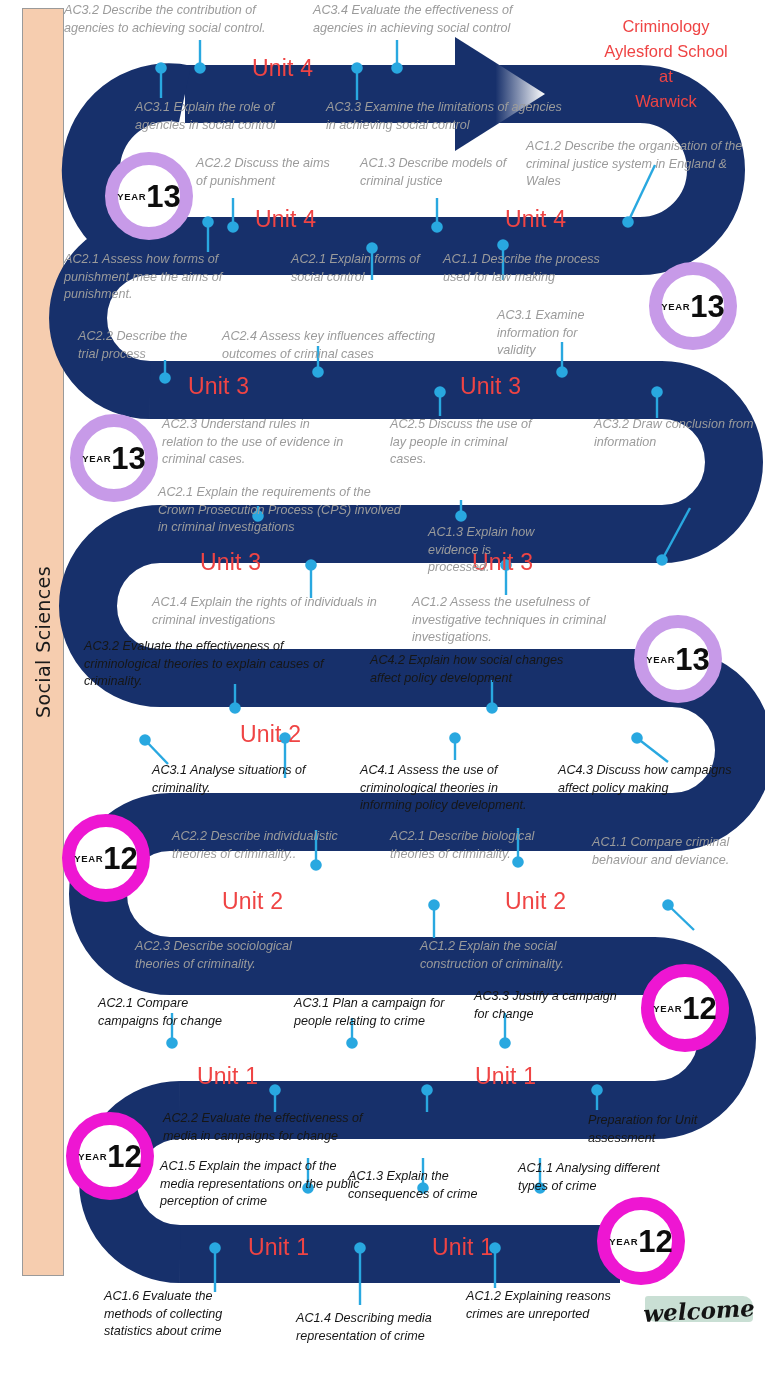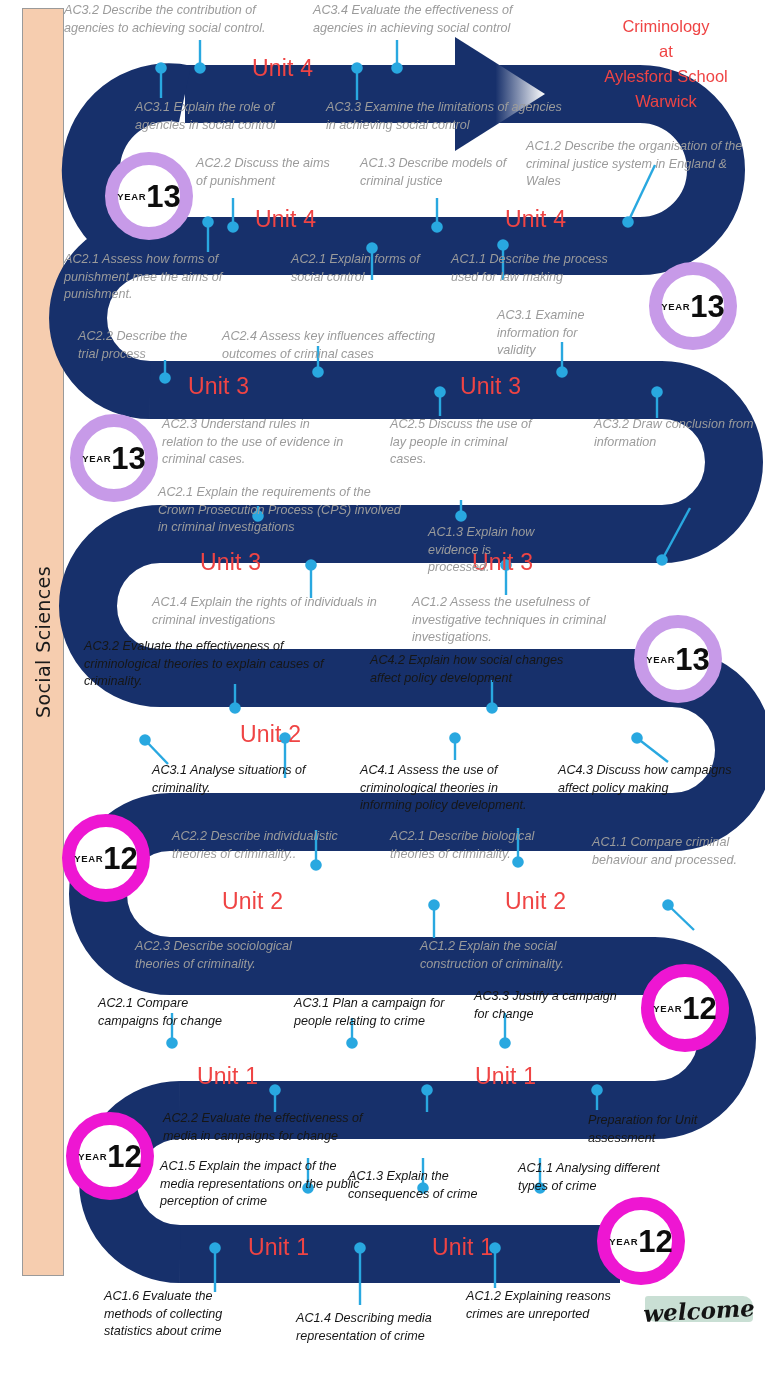--- a/index.html
+++ b/index.html
@@ -247,22 +247,22 @@
         <circle cx="215" cy="1248" r="4.6"></circle>
       <line x1="360" y1="1248" x2="360" y2="1305"></line>
         <circle cx="360" cy="1248" r="4.6"></circle>
       <line x1="495" y1="1248" x2="495" y2="1288"></line>
         <circle cx="495" cy="1248" r="4.6"></circle>
     </g>
   </svg>
 
   <div class="title">
     <div>Criminology</div>
+    <div>Aylesford School</div>
     <div>at</div>
-    <div>Aylesford School</div>
     <div>Warwick</div>
   </div>
 
   <div class="unit-label" style="left:252px;top:55px;">Unit 4</div>
   <div class="unit-label" style="left:255px;top:206px;">Unit 4</div>
   <div class="unit-label" style="left:505px;top:206px;">Unit 4</div>
 
   <div class="unit-label" style="left:188px;top:373px;">Unit 3</div>
   <div class="unit-label" style="left:460px;top:373px;">Unit 3</div>
   <div class="unit-label" style="left:200px;top:549px;">Unit 3</div>
@@ -281,21 +281,21 @@
   <div class="callout grey" style="left:313px;top:2px;width:242px;">AC3.4 Evaluate the effectiveness of agencies in achieving social control</div>
   <div class="callout grey" style="left:135px;top:99px;width:180px;">AC3.1 Explain the role of agencies in social control</div>
   <div class="callout grey" style="left:326px;top:99px;width:240px;">AC3.3 Examine the limitations of agencies in achieving social control</div>
 
   <div class="callout grey" style="left:196px;top:155px;width:140px;">AC2.2 Discuss the aims of punishment</div>
   <div class="callout grey" style="left:360px;top:155px;width:160px;">AC1.3 Describe models of criminal justice</div>
   <div class="callout grey" style="left:526px;top:138px;width:232px;">AC1.2 Describe the organisation of the criminal justice system in England &amp; Wales</div>
 
   <div class="callout grey" style="left:64px;top:251px;width:192px;">AC2.1 Assess how forms of punishment mee the aims of punishment.</div>
   <div class="callout grey" style="left:291px;top:251px;width:140px;">AC2.1 Explain forms of social control</div>
-  <div class="callout grey" style="left:443px;top:251px;width:172px;margin-left:8px;">AC1.1 Describe the process used for law making</div>
+  <div class="callout grey" style="left:443px;top:251px;width:172px;">AC1.1 Describe the process used for law making</div>
 
   <div class="callout grey" style="left:78px;top:328px;width:112px;">AC2.2 Describe the trial process</div>
   <div class="callout grey" style="left:222px;top:328px;width:252px;">AC2.4 Assess key influences affecting outcomes of criminal cases</div>
   <div class="callout grey" style="left:497px;top:307px;width:112px;">AC3.1   Examine information for validity</div>
 
   <div class="callout grey" style="left:162px;top:416px;width:192px;">AC2.3 Understand rules in relation to the use of evidence in criminal cases.</div>
   <div class="callout grey" style="left:390px;top:416px;width:152px;">AC2.5  Discuss the use of lay people in criminal cases.</div>
   <div class="callout grey" style="left:594px;top:416px;width:168px;">AC3.2 Draw conclusion from information</div>
 
   <div class="callout grey" style="left:158px;top:484px;width:250px;">AC2.1   Explain the requirements of the Crown Prosecution Process (CPS) involved in criminal investigations</div>
@@ -306,21 +306,21 @@
 
   <div class="callout dark" style="left:84px;top:638px;width:248px;">AC3.2 Evaluate the effectiveness of criminological theories to explain causes of criminality.</div>
   <div class="callout dark" style="left:370px;top:652px;width:224px;">AC4.2 Explain how social changes affect policy development</div>
 
   <div class="callout dark" style="left:152px;top:762px;width:180px;">AC3.1 Analyse situations of criminality.</div>
   <div class="callout dark" style="left:360px;top:762px;width:192px;">AC4.1 Assess the use of criminological theories in informing policy development.</div>
   <div class="callout dark" style="left:558px;top:762px;width:206px;">AC4.3 Discuss how campaigns affect policy making</div>
 
   <div class="callout grey" style="left:172px;top:828px;width:200px;">AC2.2 Describe individualistic theories of criminality..</div>
   <div class="callout grey" style="left:390px;top:828px;width:180px;">AC2.1 Describe biological theories of criminality.</div>
-  <div class="callout grey" style="left:592px;top:834px;width:172px;">AC1.1 Compare criminal behaviour and processed.</div>
+  <div class="callout grey" style="left:592px;top:834px;width:172px;">AC1.1 Compare criminal behaviour and deviance.</div>
 
   <div class="callout grey" style="left:135px;top:938px;width:186px;">AC2.3 Describe sociological theories of criminality.</div>
   <div class="callout grey" style="left:420px;top:938px;width:190px;">AC1.2 Explain the social construction of criminality.</div>
 
   <div class="callout dark" style="left:98px;top:995px;width:150px;">AC2.1 Compare campaigns for change</div>
   <div class="callout dark" style="left:294px;top:995px;width:172px;">AC3.1 Plan a campaign for people relating to crime</div>
   <div class="callout dark" style="left:474px;top:988px;width:150px;">AC3.3 Justify a campaign for change</div>
 
   <div class="callout dark" style="left:163px;top:1110px;width:202px;">AC2.2 Evaluate the effectiveness of media in campaigns for change</div>
   <div class="callout dark" style="left:588px;top:1112px;width:140px;">Preparation for Unit assessment</div>

